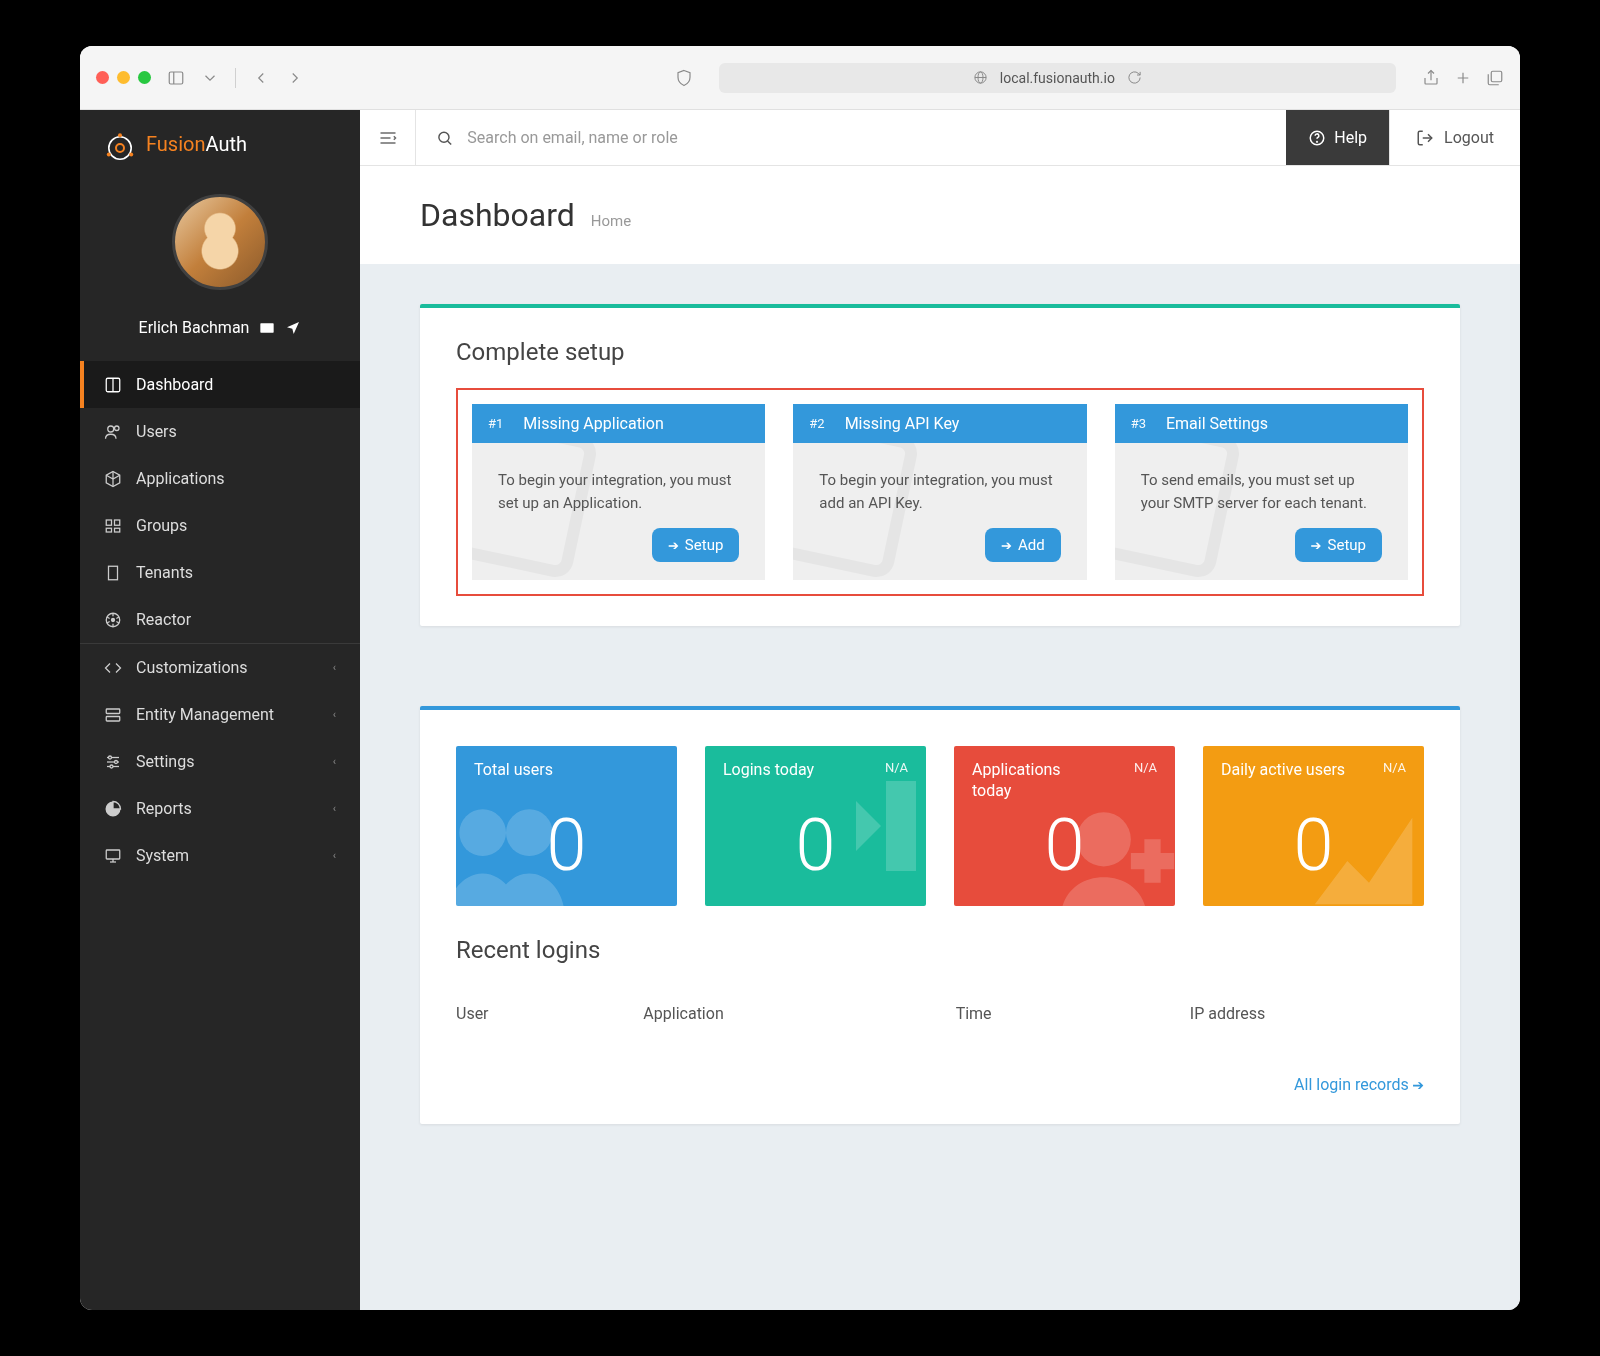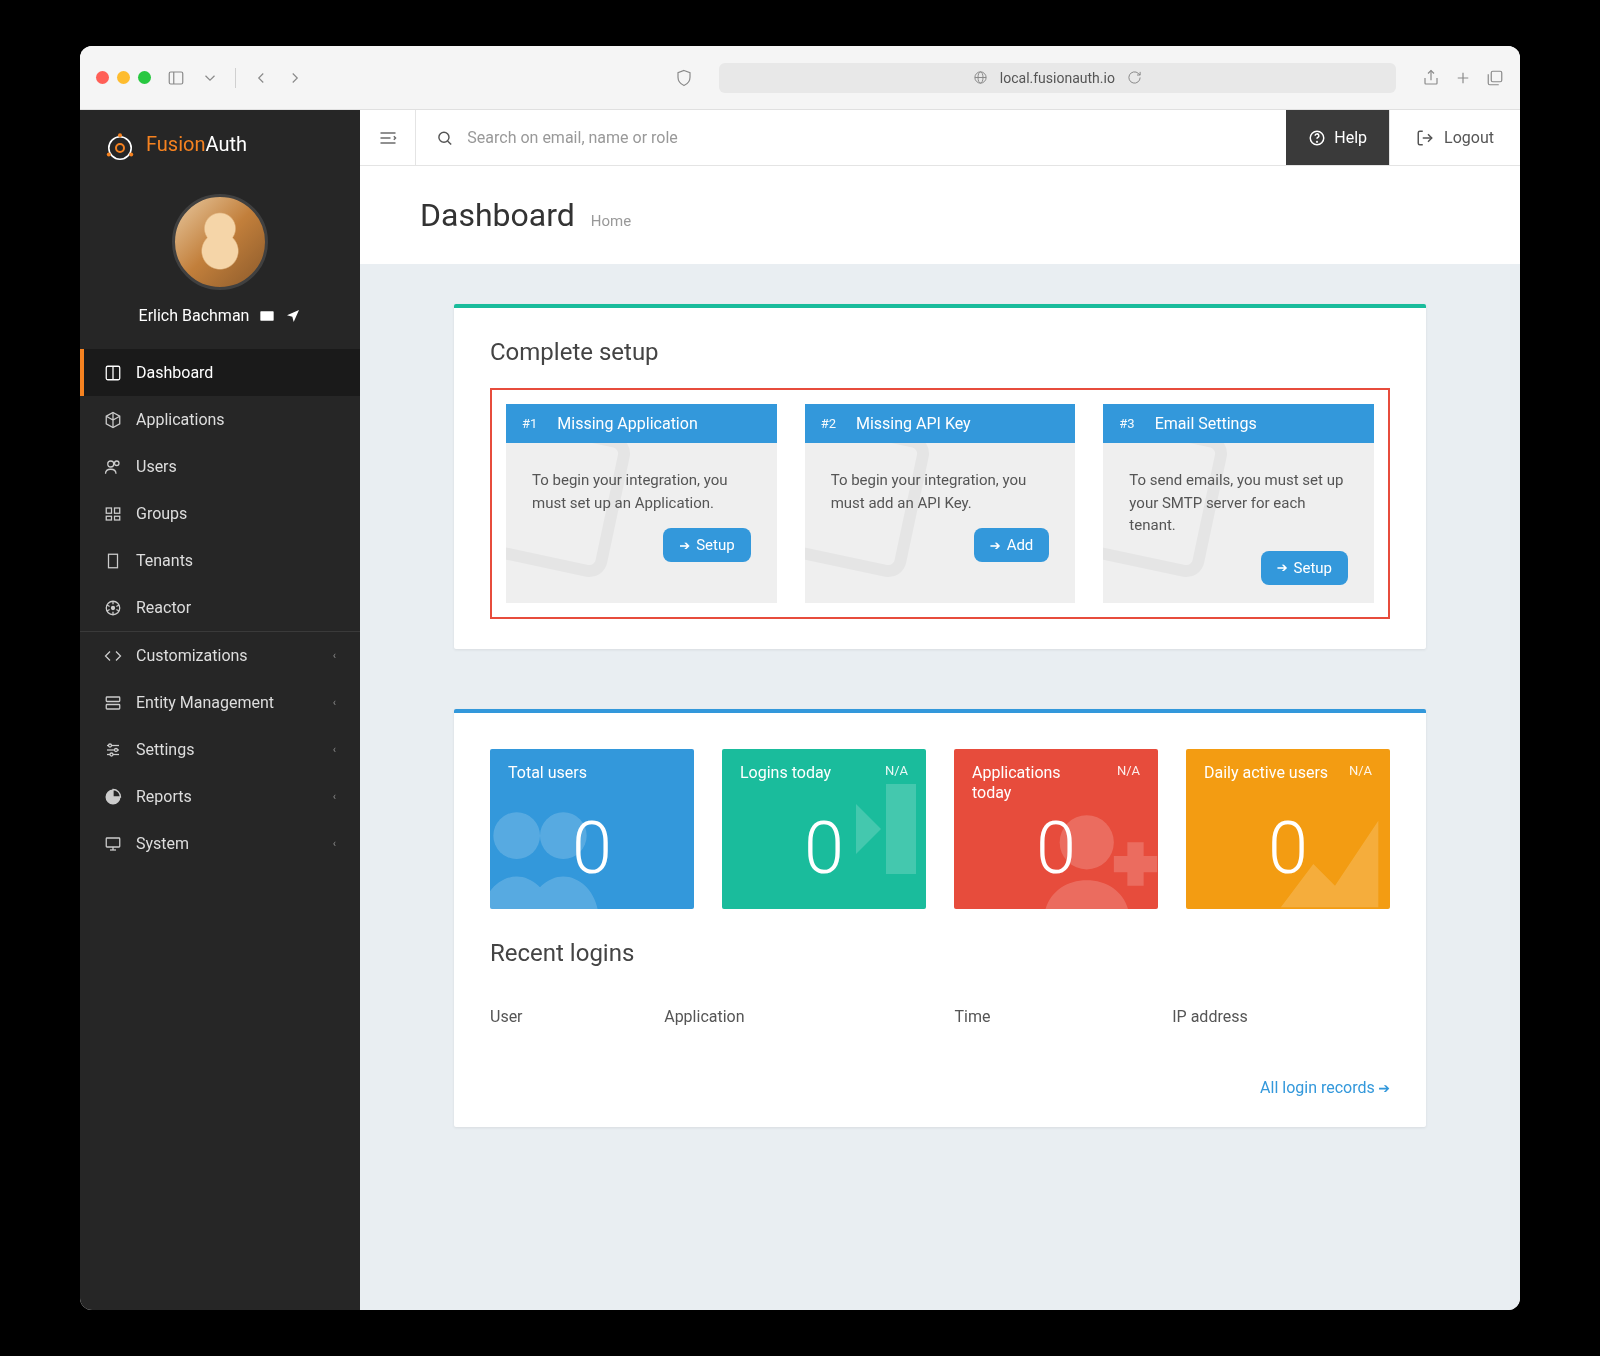--- a/index.html
+++ b/index.html
@@ -18,21 +18,21 @@
 .trailing{display:flex;gap:14px}
 .app{display:flex;min-height:1200px}
 .sidebar{width:280px;background:#262626;color:#ccc;flex-shrink:0}
 .logo{display:flex;align-items:flex-start;gap:10px;padding:22px 24px}
 .logo-mark{width:32px;height:32px}
 .logo-text{font-size:20px;color:#fff}
 .logo-text .accent{color:#f58220}
 .profile{display:flex;flex-direction:column;align-items:center;padding:8px 0 24px}
 .avatar{width:96px;height:96px;border-radius:50%;background:linear-gradient(135deg,#e8c9a0 0%,#c27f3b 50%,#8b5a2b 100%);border:3px solid #404040;position:relative;overflow:hidden}
 .avatar::after{content:"";position:absolute;inset:0;background:radial-gradient(circle at 50% 35%,#f5d5a8 20%,transparent 22%),radial-gradient(circle at 50% 60%,#f5d5a8 25%,transparent 27%)}
-.profile-name{color:#fff;font-size:16px;margin-top:16px;display:flex;align-items:center;gap:10px}
+.profile-name{color:#fff;font-size:16px;margin-top:28px;display:flex;align-items:center;gap:10px}
 .profile-name svg{width:16px;height:16px;fill:#fff}
 .nav{list-style:none}
 .nav li{display:flex;align-items:center;padding:14px 24px;font-size:16px;color:#ddd;cursor:pointer;gap:14px;position:relative}
 .nav li.active{background:#1a1a1a;color:#fff}
 .nav li.active::before{content:"";position:absolute;left:0;top:0;bottom:0;width:4px;background:#f58220}
 .nav li.section{border-top:1px solid #3a3a3a}
 .nav .ico{width:18px;height:18px;display:flex;align-items:center;justify-content:center;flex-shrink:0}
 .nav .ico svg{width:18px;height:18px;stroke:#ccc;fill:none;stroke-width:1.7}
 .nav li.active .ico svg{stroke:#fff}
 .nav .chev{margin-left:auto;font-size:11px;color:#888}
@@ -44,21 +44,21 @@
 .search svg{width:18px;height:18px;stroke:#555;fill:none;stroke-width:2}
 .search input{border:none;outline:none;font-size:16px;color:#333;width:100%}
 .search input::placeholder{color:#999}
 .help-btn{background:#3a3a3a;color:#fff;display:flex;align-items:center;padding:0 22px;gap:8px;cursor:pointer;font-size:16px}
 .help-btn svg{width:18px;height:18px;stroke:#fff;fill:none;stroke-width:2}
 .logout-btn{display:flex;align-items:center;padding:0 26px;gap:10px;cursor:pointer;font-size:16px;color:#555;border-left:1px solid #e4e4e4}
 .logout-btn svg{width:18px;height:18px;stroke:#555;fill:none;stroke-width:2}
 .page-header{background:#fff;padding:30px 60px;display:flex;align-items:baseline;gap:16px}
 .page-header h1{font-size:32px;font-weight:400;color:#333}
 .page-header .crumb{color:#999;font-size:15px}
-.content{padding:40px 94px;display:flex;flex-direction:column;gap:60px}
+.content{padding:40px 60px;display:flex;flex-direction:column;gap:80px}
 .panel{background:#fff;border-radius:2px;box-shadow:0 1px 3px rgba(0,0,0,.08)}
 .panel.green{border-top:4px solid #1abc9c}
 .panel.blue{border-top:4px solid #3398db}
 .panel-body{padding:30px 36px}
 .panel h2{font-size:24px;font-weight:400;color:#444;margin-bottom:22px}
 .setup-row{display:flex;gap:28px;border:2px solid #e74c3c;padding:14px}
 .setup-card{flex:1;background:#efefef;display:flex;flex-direction:column}
 .setup-head{background:#3398db;color:#fff;padding:10px 16px;display:flex;align-items:center;gap:20px;font-size:16px}
 .setup-num{font-size:13px;opacity:.95}
 .setup-body{padding:26px 26px 18px;display:flex;flex-direction:column;gap:14px;flex:1;position:relative;overflow:hidden}
@@ -192,35 +192,35 @@
               <svg viewBox="0 0 24 24">
                 <rect x="3" y="3" width="18" height="18" rx="2"></rect>
                 <line x1="12" y1="3" x2="12" y2="21"></line>
               </svg>
             </span>
             <span>Dashboard</span>
           </li>
         <li>
             <span class="ico">
               <svg viewBox="0 0 24 24">
-                <path d="M12 2l9 5v10l-9 5-9-5V7z"></path>
-                <path d="M12 2v20M3 7l9 5 9-5"></path>
-              </svg>
-            </span>
-            <span>Applications</span>
-          </li>
-        <li>
-            <span class="ico">
-              <svg viewBox="0 0 24 24">
                 <circle cx="9" cy="8" r="4"></circle>
                 <path d="M2 21c0-4 3-6 7-6s7 2 7 6"></path>
                 <circle cx="17" cy="7" r="3"></circle>
               </svg>
             </span>
             <span>Users</span>
+          </li>
+        <li>
+            <span class="ico">
+              <svg viewBox="0 0 24 24">
+                <path d="M12 2l9 5v10l-9 5-9-5V7z"></path>
+                <path d="M12 2v20M3 7l9 5 9-5"></path>
+              </svg>
+            </span>
+            <span>Applications</span>
           </li>
         <li>
             <span class="ico">
               <svg viewBox="0 0 24 24">
                 <rect x="3" y="4" width="7" height="7"></rect>
                 <rect x="14" y="4" width="7" height="7"></rect>
                 <rect x="3" y="15" width="7" height="5"></rect>
                 <rect x="14" y="15" width="7" height="5"></rect>
               </svg>
             </span>

